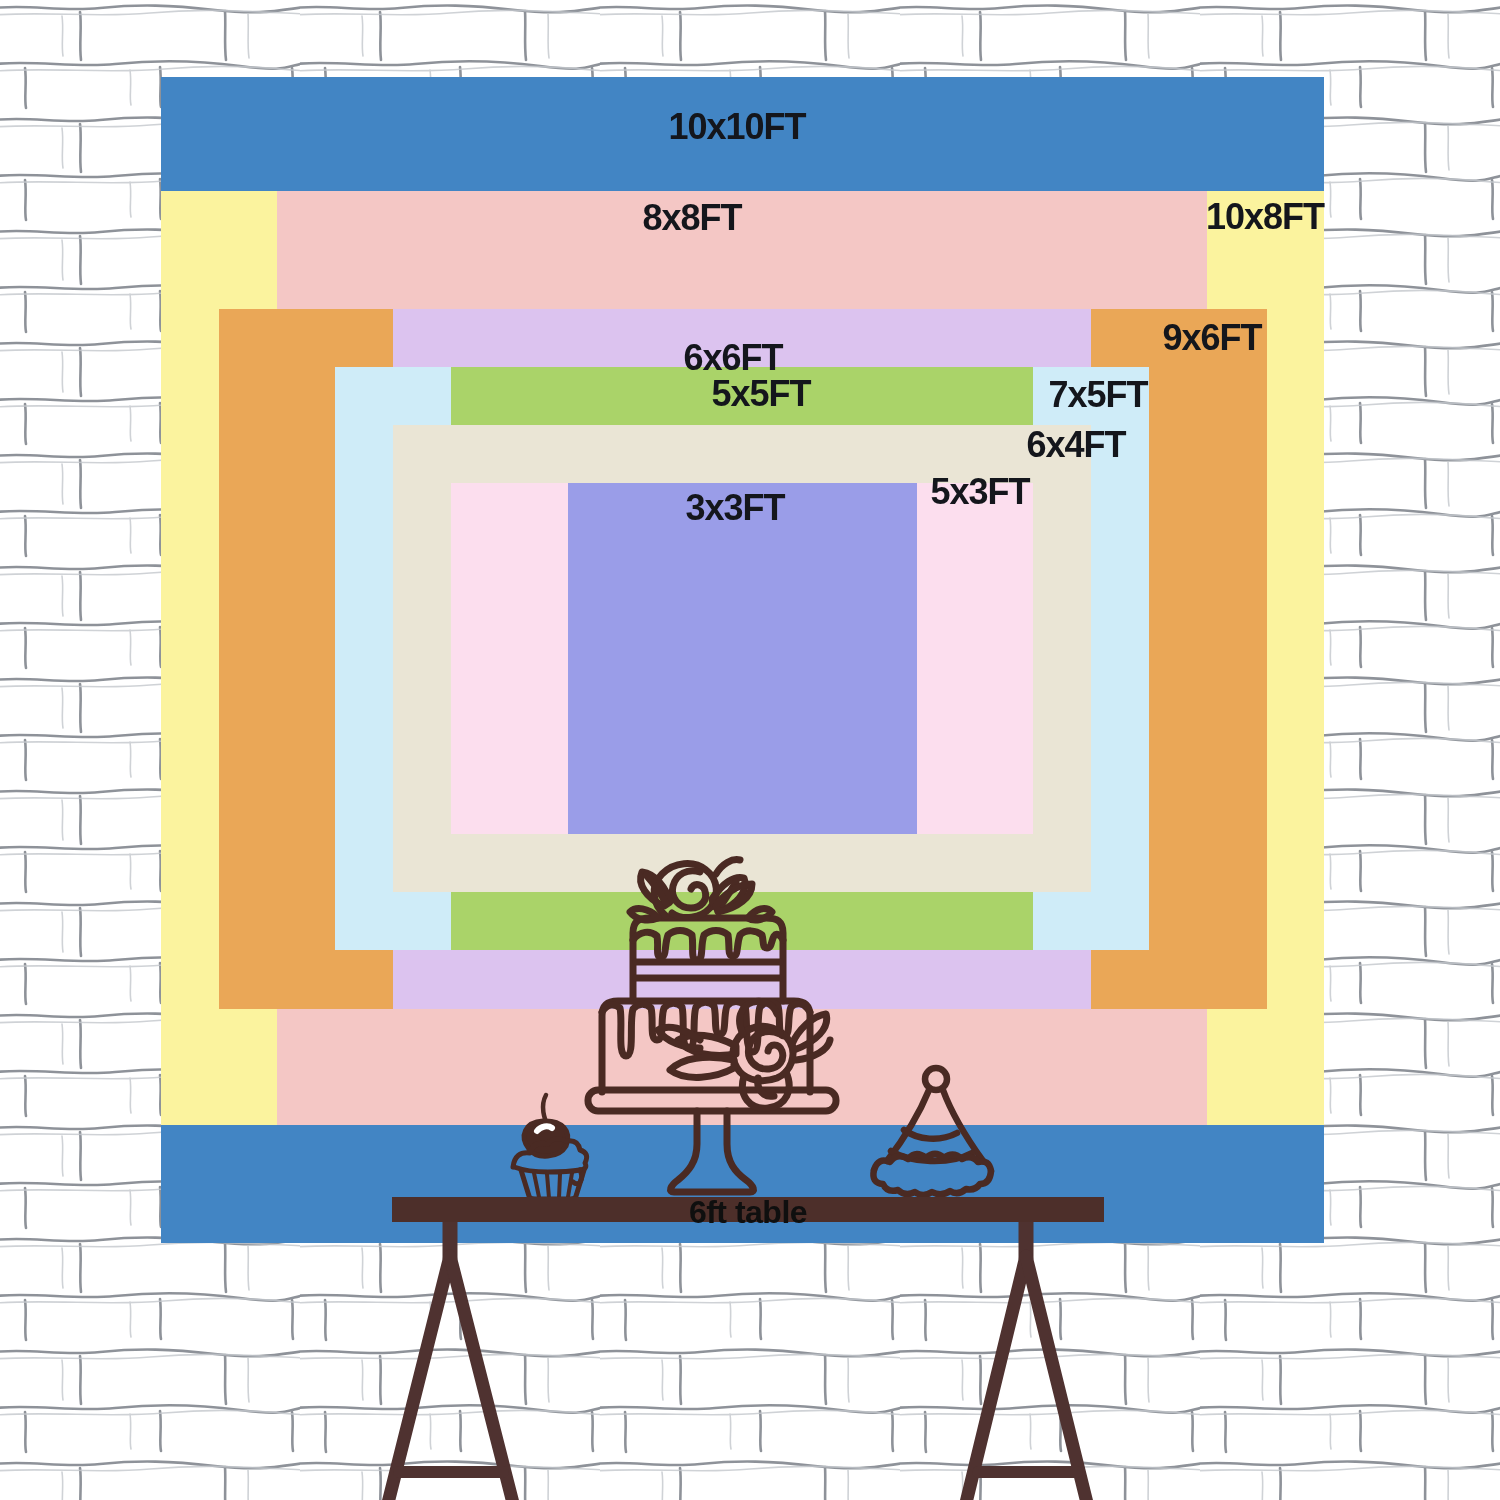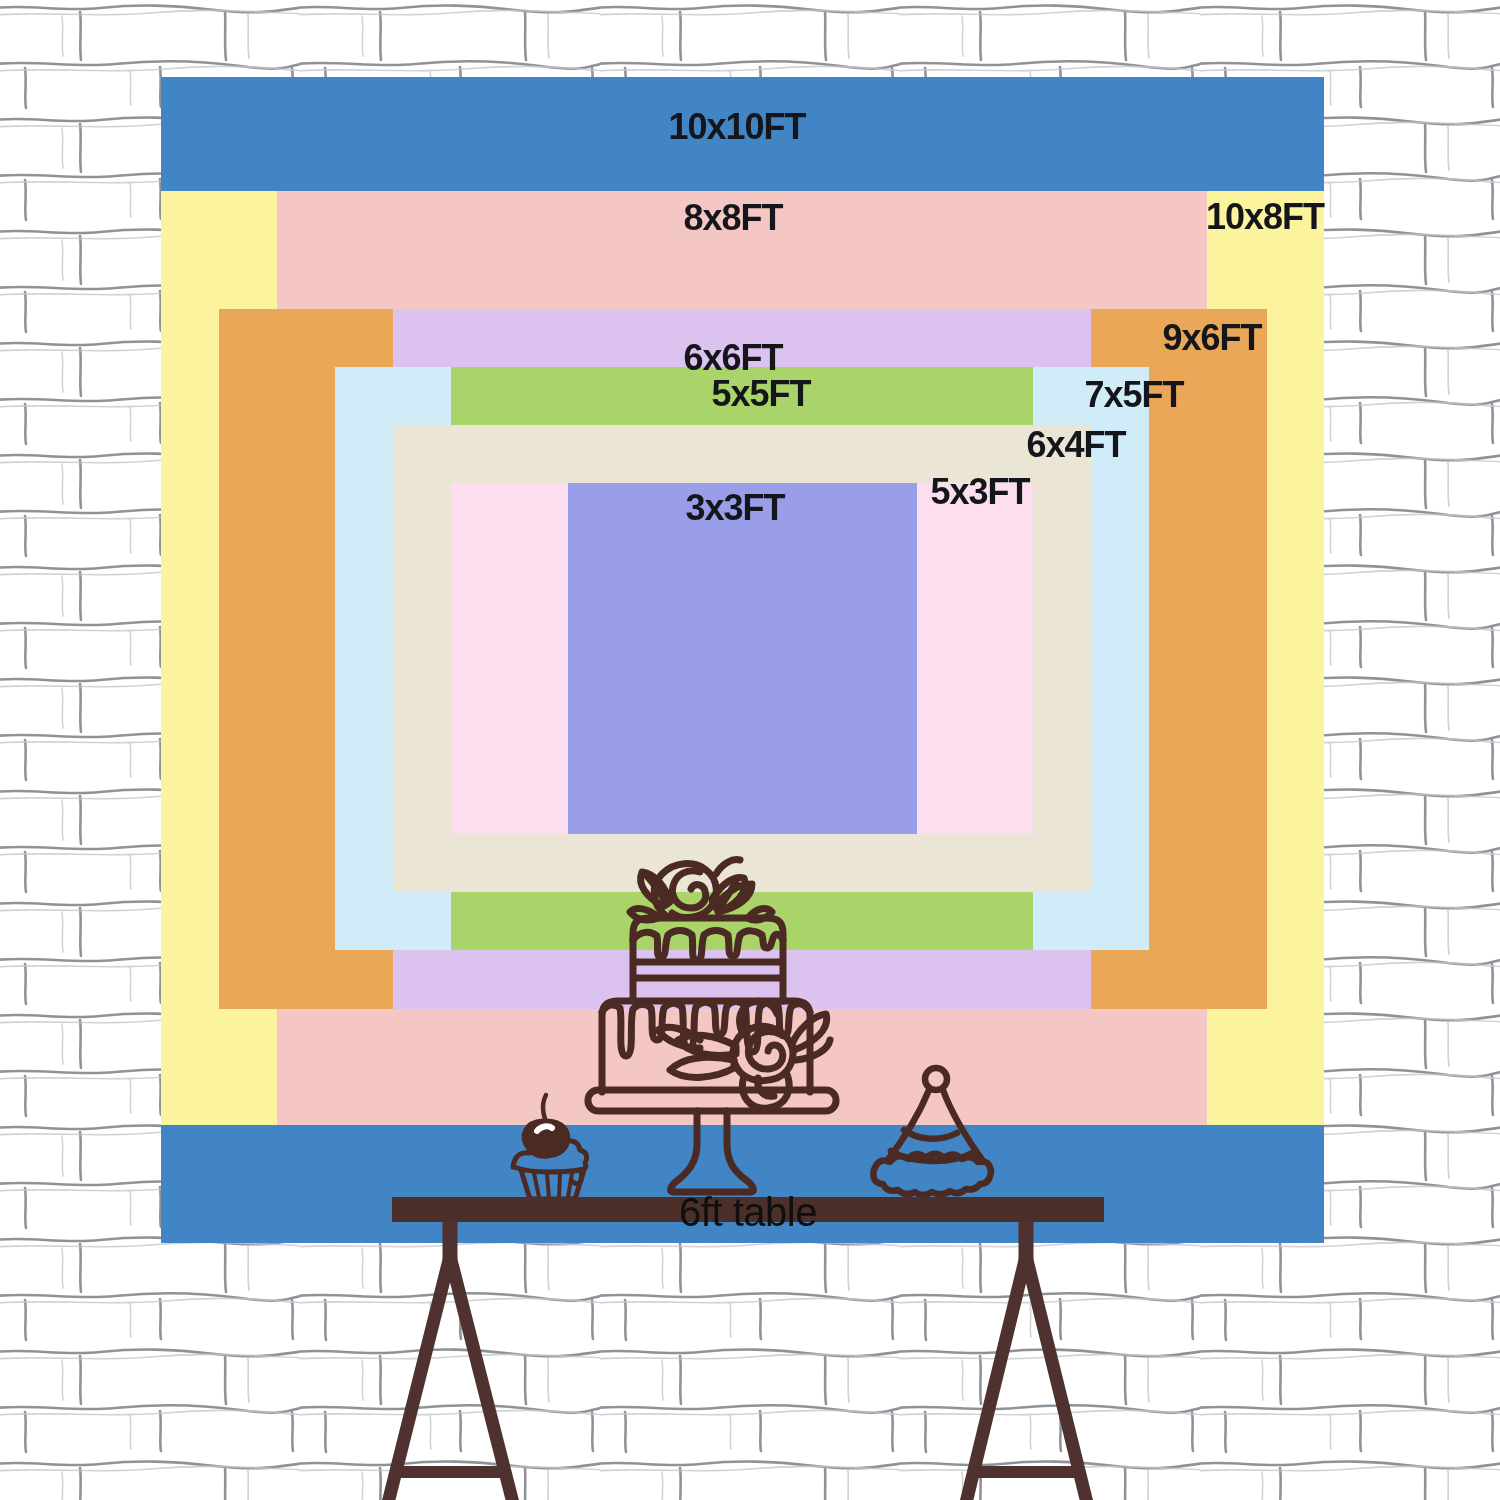--- a/index.html
+++ b/index.html
@@ -18,36 +18,36 @@
   .r-7x5  {left:335px;top:367px;width:814px;height:583px;background:#cfecf8;z-index:1;}
   .r-5x5  {left:451px;top:367px;width:582px;height:583px;background:#aad369;z-index:1;}
   .r-6x4  {left:393px;top:425px;width:698px;height:467px;background:#eae5d5;z-index:1;}
   .r-5x3  {left:451px;top:483px;width:582px;height:351px;background:#fcdeee;z-index:1;}
   .r-3x3  {left:568px;top:483px;width:349px;height:351px;background:#9a9de8;z-index:1;}
   .size-label{
     position:absolute;z-index:2;transform:translate(-50%,-50%);
     font-weight:700;font-size:36px;letter-spacing:-1px;color:#14161c;white-space:nowrap;
   }
   .l-10x10{left:737px;top:127px;}
-  .l-8x8  {left:733px;top:218px;}
+  .l-8x8  {left:692px;top:218px;}
   .l-10x8 {left:1265px;top:217px;text-align:center;}
   .l-6x6  {left:733px;top:358px;}
   .l-9x6  {left:1212px;top:338px;text-align:right;}
   .l-5x5  {left:761px;top:394px;}
-  .l-7x5  {left:1098px;top:395px;margin-left:36px;}
+  .l-7x5  {left:1098px;top:395px;}
   .l-6x4  {left:1035px;top:445px;margin-left:41px;}
   .l-3x3  {left:735px;top:508px;}
   .l-5x3  {left:980px;top:492px;}
   .art-svg{z-index:3;}
   .table-bar{
     position:absolute;z-index:4;left:392px;top:1197px;width:712px;height:25px;
     background:#4d2f2a;display:flex;align-items:center;justify-content:center;
   }
   .table-label{
-    font-weight:400;font-size:40px;color:#0f0f0f;letter-spacing:-0.5px;white-space:nowrap;
+    font-weight:700;font-size:32px;color:#0f0f0f;letter-spacing:-0.5px;white-space:nowrap;
     margin-top:6px;
   }
 </style>
 </head>
 <body>
 
 <div class="scene">
 
   <svg class="wall-svg" width="1500" height="1500" viewBox="0 0 1500 1500">
     <defs>

